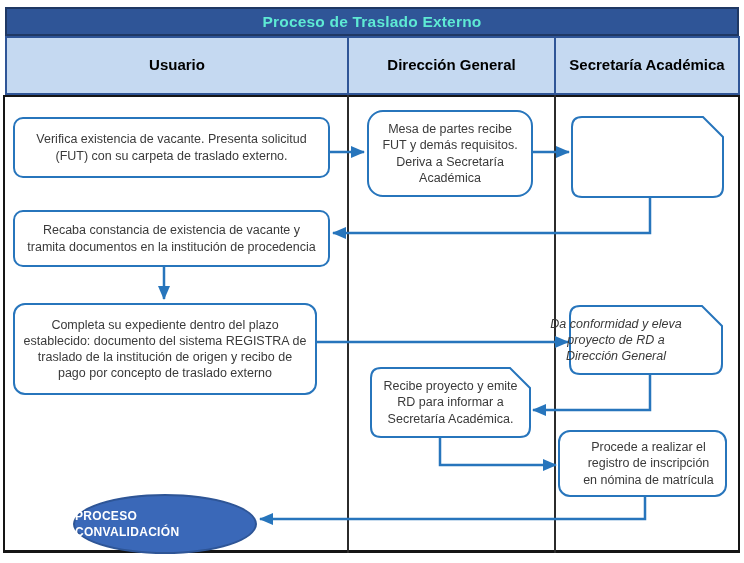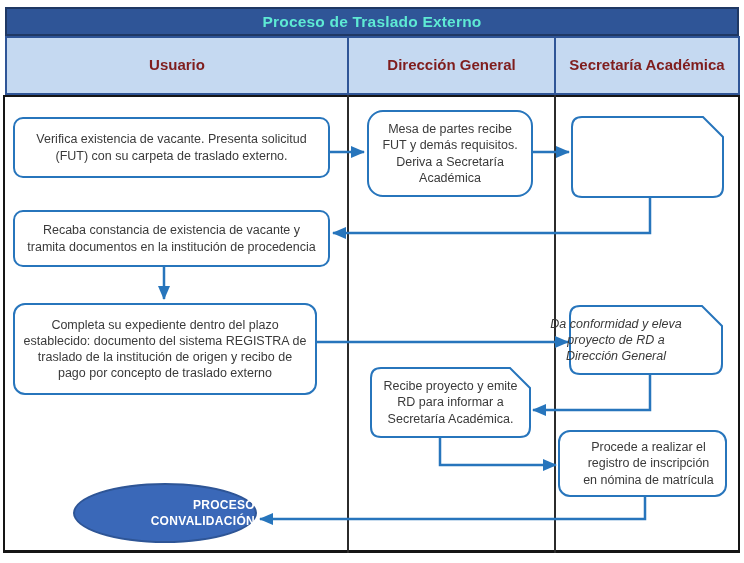--- a/index.html
+++ b/index.html
@@ -10,21 +10,21 @@
   .title-bar{
     position:absolute;left:5px;top:7px;width:734px;height:29px;
     background:#2F5597;border:2px solid #1F3864;box-sizing:border-box;
     display:flex;align-items:center;justify-content:center;
     color:#5eead4;font-weight:bold;font-size:15.5px;letter-spacing:.2px;
   }
   .lane-header{
     position:absolute;top:36px;height:59px;background:#C5D9F1;
     border:2px solid #2F5597;box-sizing:border-box;
     display:flex;align-items:center;justify-content:center;
-    color:#7f1d1d;font-weight:bold;font-size:15px;line-height:1.25;
+    color:#000000;font-weight:bold;font-size:15px;line-height:1.25;
   }
   .lh-usuario{left:5px;width:344px;}
   .lh-dg{left:347px;width:209px;}
   .lh-sa{left:554px;width:186px;}
   .body-frame{
     position:absolute;left:3px;top:95px;width:737px;height:458px;
     border:2px solid #151515;border-bottom-width:3px;box-sizing:border-box;
     background:transparent;
   }
   .lane-divider{
@@ -37,23 +37,23 @@
     position:absolute;background:#ffffff;border:2px solid #2775BC;box-sizing:border-box;
     display:flex;align-items:center;justify-content:center;text-align:center;
     color:#3a3a3a;font-size:12.5px;line-height:1.3;padding:2px 8px;
   }
   .card-text{
     position:absolute;box-sizing:border-box;background:transparent;border:none;
     display:flex;align-items:center;justify-content:center;text-align:center;
     color:#3a3a3a;font-size:12.5px;line-height:1.3;padding:2px 10px;
   }
   .terminator{
-    position:absolute;left:73px;top:483px;width:184px;height:60px;
+    position:absolute;left:73px;top:494px;width:184px;height:60px;
     background:#3A68B8;border:2px solid #2E5596;border-radius:50%;box-sizing:border-box;
-    display:flex;flex-direction:column;align-items:flex-end;justify-content:center;
+    display:flex;flex-direction:column;align-items:flex-start;justify-content:center;
     color:#ffffff;font-weight:bold;font-size:12px;line-height:1.35;letter-spacing:.3px;
   }
 </style>
 </head>
 <body>
 
 <div class="stage">
 
   <div class="title-bar">
     <span>Proceso de Traslado Externo</span>

